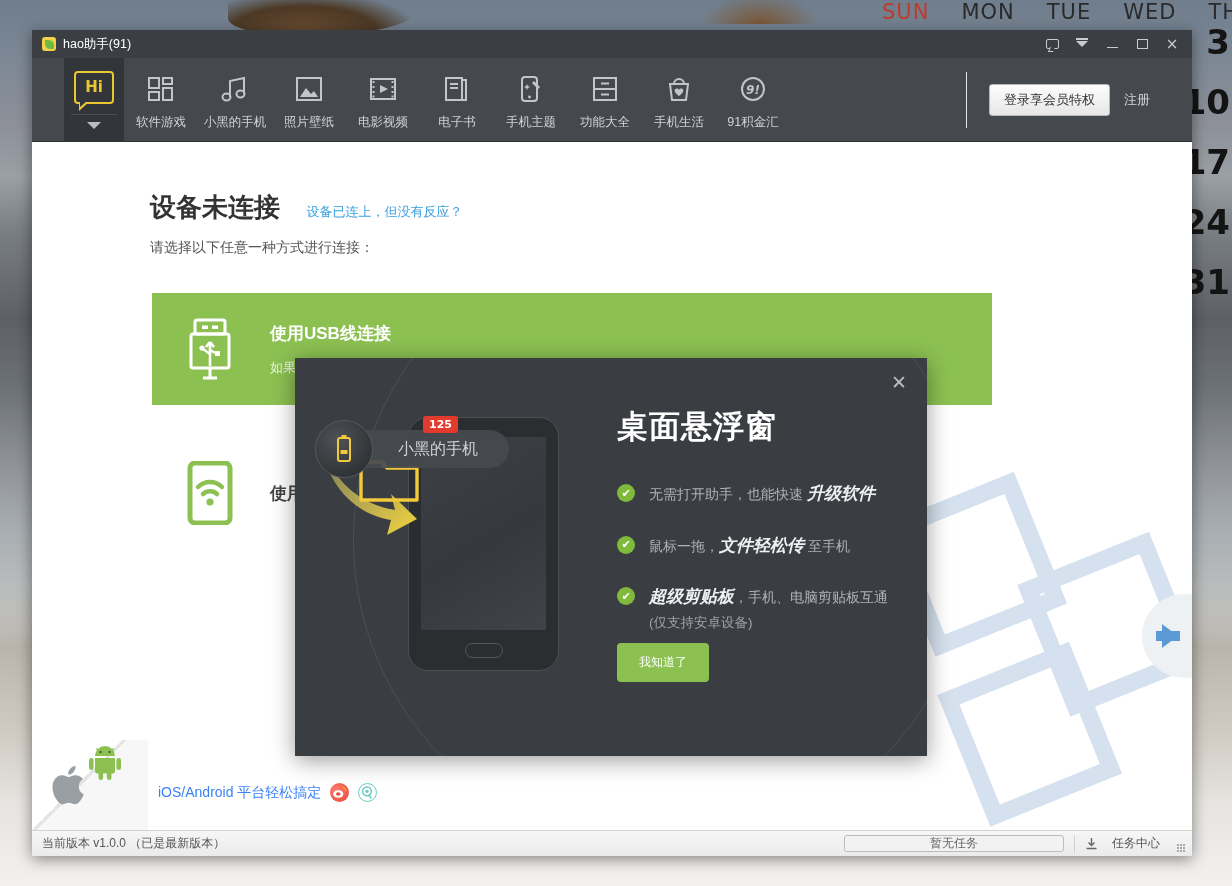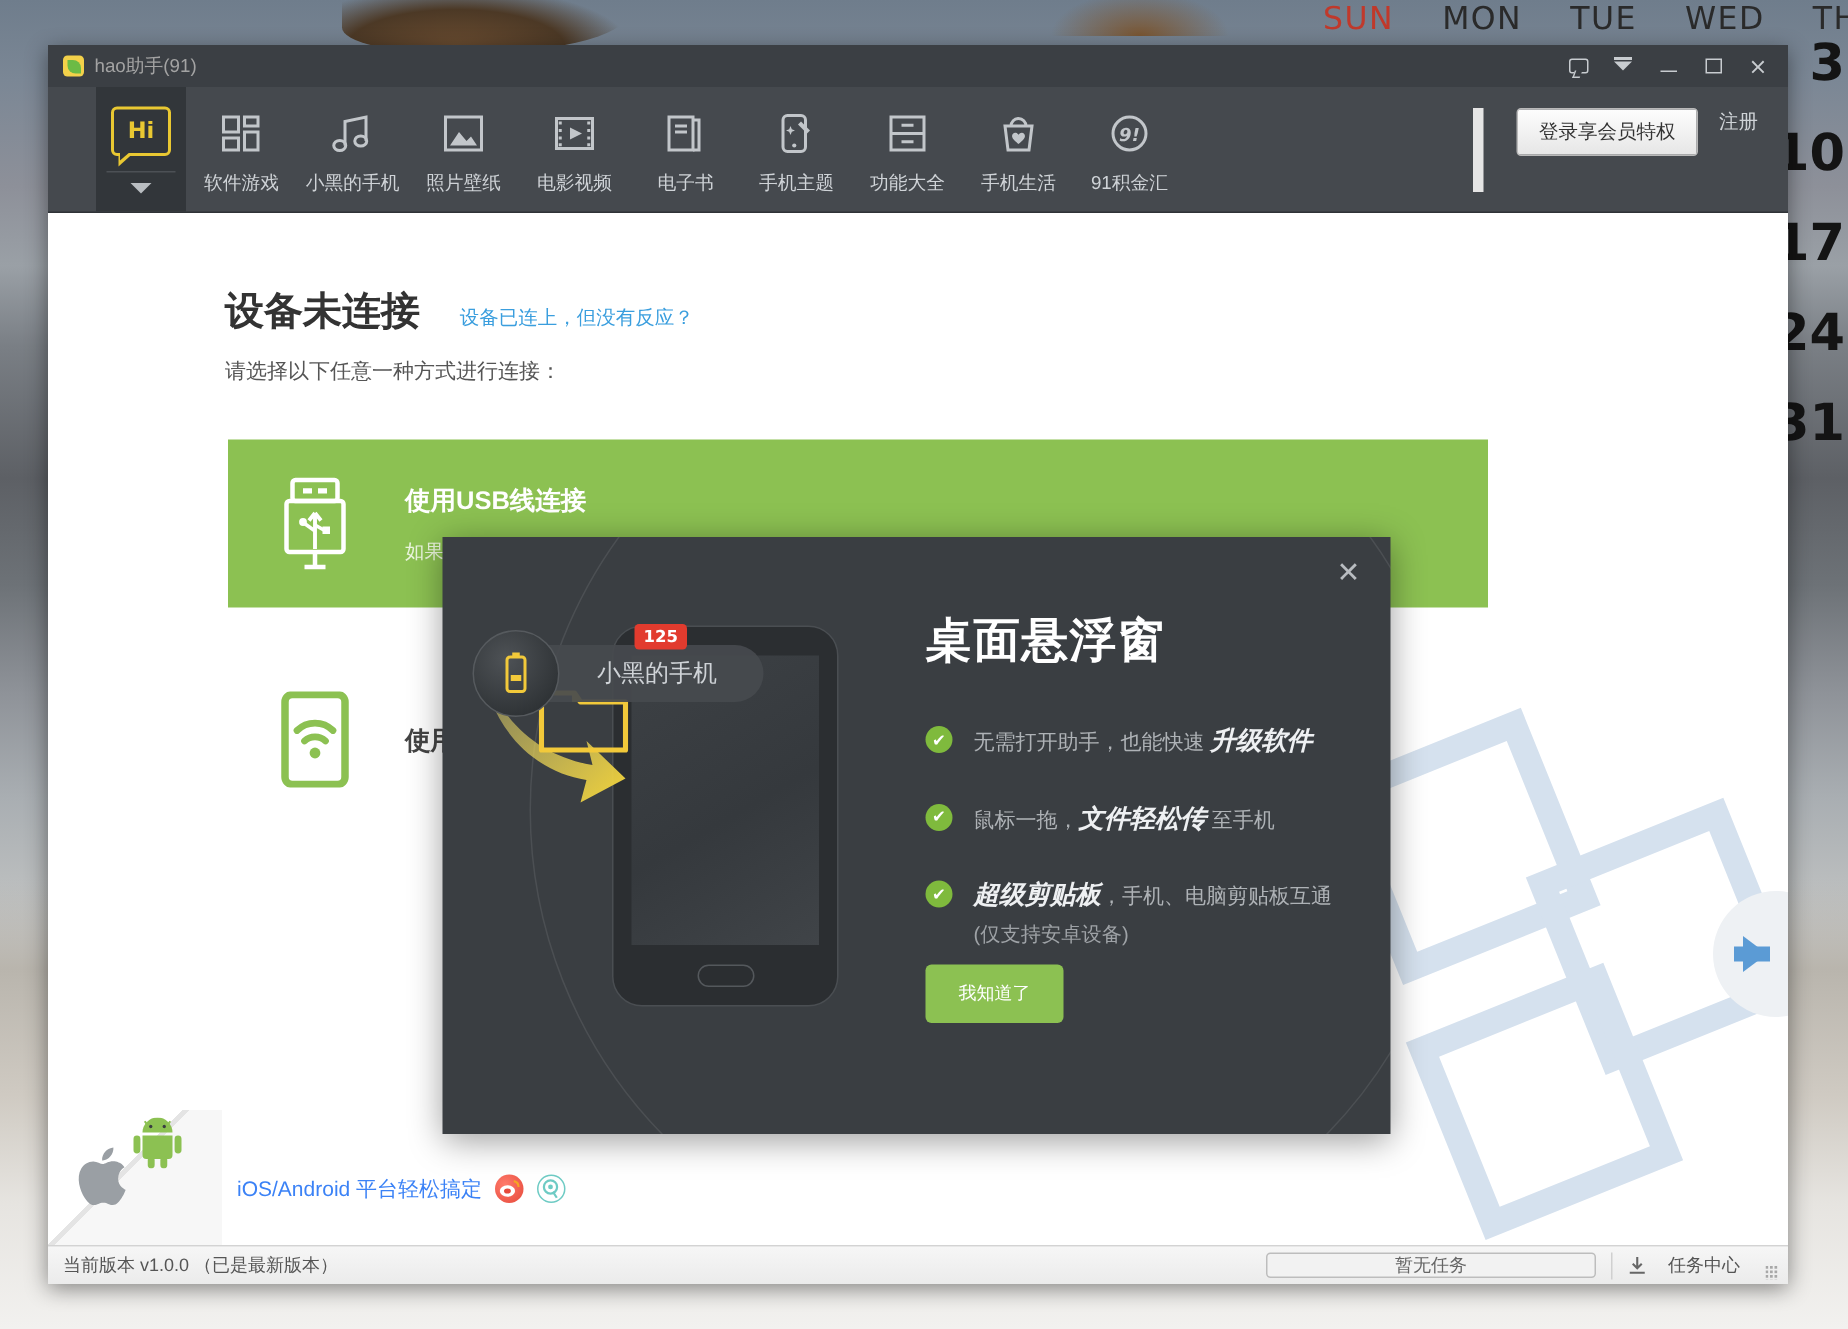--- a/index.html
+++ b/index.html
@@ -87,21 +87,21 @@
   #app-leaf {
     width: 14px; height: 14px; border-radius: 3px;
     background: #f3d14a;
     display: flex; align-items: center; justify-content: center;
     margin-right: 7px;
   }
   #app-leaf i {
     display:block; width: 9px; height: 9px;
     background:#6cbb45; border-radius: 0 60% 0 60%;
   }
-  #app-title { color: #a3a3a3; font-size: 12.5px; text-align: center; }
+  #app-title { color: #ffffff; font-size: 12.5px; text-align: center; }
   #win-controls {
     position: absolute; right: 6px; top: 0; height: 28px;
     display: flex; align-items: center; gap: 2px;
   }
   .win-btn {
     width: 28px; height: 22px; color: #c8ccd0;
     display: flex; align-items: center; justify-content: center;
     font-size: 13px; line-height: 1;
   }
   .wc-msg { width:13px;height:10px;border:1.4px solid #c8ccd0;border-radius:2px;position:relative; }
@@ -148,22 +148,22 @@
     align-items: center; justify-content: center; gap: 9px;
     cursor: pointer; padding-top: 6px;
   }
   .nav-item .nav-label { color:#cfd3d7; font-size: 12.5px; }
   .nav-ico { width: 32px; height: 30px; position: relative; }
 
   
   .nav-ico svg { display:block; }
 
   #nav-right {
-    margin-left: auto; display: flex; align-items: flex-start; gap: 14px;
-    padding-right: 20px; border-left: 7px solid #e5e5e5; padding-left: 22px;
+    margin-left: auto; display: flex; align-items: center; gap: 14px;
+    padding-right: 42px; border-left: 1px solid #e5e5e5; padding-left: 22px;
     height: 56px; align-self: center;
   }
   #btn-login {
     background: linear-gradient(180deg,#fdfdfd,#e6e6e6);
     border: 1px solid #b9b9b9; border-radius: 3px;
     padding: 6px 14px; font-size: 13px; color:#333; cursor:pointer;
   }
   #btn-register { color:#cfd3d7; font-size:13px; cursor:pointer; }
 
   

